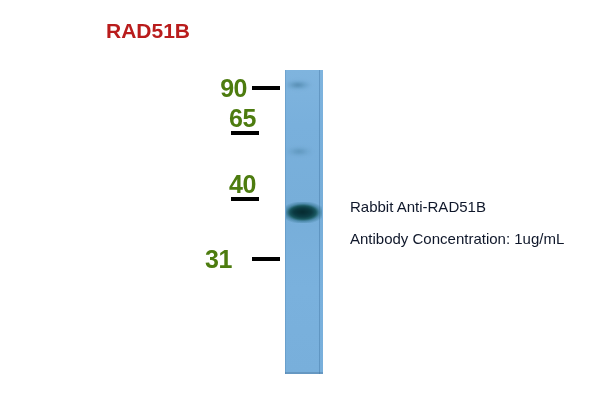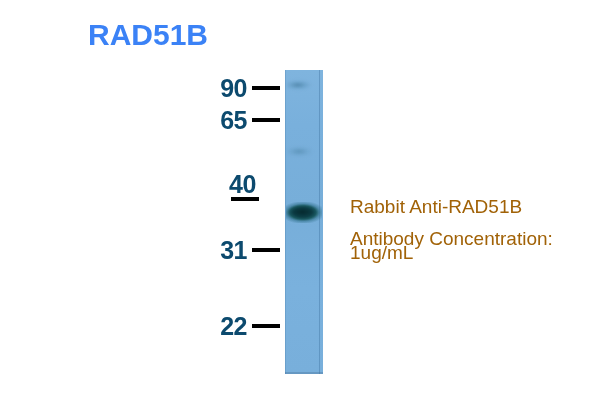--- a/index.html
+++ b/index.html
@@ -22,24 +22,24 @@
     background: #ffffff;
   }
 
   
   #blot-title {
     position: absolute;
     left: 0;
     top: 20px;
     width: 600px;
     text-align: center;
-    font-size: 30px;
+    font-size: 21px;
     font-weight: bold;
     letter-spacing: 0px;
-    color: #3b82f6;
+    color: #b91c1c;
     line-height: 1;
   }
   
   #blot-title > span {
     position: relative;
     left: -2px;
     margin-right: 300px;
   }
 
   
@@ -142,81 +142,77 @@
   .marker {
     position: absolute;
     height: 30px;
     display: flex;
     align-items: center;
     justify-content: flex-end;
   }
   .marker-label {
     font-size: 25px;
     font-weight: bold;
-    color: #0c4a6e;
+    color: #4d7c0f;
     line-height: 1;
     letter-spacing: -0.5px;
   }
   .marker-tick {
     display: block;
     width: 28px;
     height: 4px;
     background: #000000;
     margin-left: 5px;
   }
 
   
   #annotations {
     position: absolute;
     left: 350px;
     top: 200px;
     width: 248px;
   }
   .anno-line {
-    font-size: 19px;
-    color: #a16207;
+    font-size: 15px;
+    color: #0f172a;
     line-height: 14px;
     margin-bottom: 18px;
     white-space: pre-line;
   }
   .anno-line:last-child { margin-bottom: 16px; }
 </style>
 </head>
 <body>
 
 <div id="figure">
 
   <div id="blot-title">
     <span>RAD51B</span>
   </div>
 
   <div class="marker" style="left:205px; top:73px; width:75px;">
     <span class="marker-label">90</span>
     <span class="marker-tick"></span>
   </div>
 
-  <div class="marker" style="left:205px; top:105px; width:75px;">
+  <div class="marker" style="left:205px; top:105px; width:75px;flex-direction:column;">
     <span class="marker-label">65</span>
     <span class="marker-tick"></span>
   </div>
 
   <div class="marker" style="left:205px; top:171px; width:75px;flex-direction:column;">
     <span class="marker-label">40</span>
     <span class="marker-tick"></span>
   </div>
 
-  <div class="marker" style="left:205px; top:235px; width:75px;">
+  <div class="marker" style="left:205px; top:244px; width:75px;justify-content:space-between;">
     <span class="marker-label">31</span>
     <span class="marker-tick"></span>
   </div>
 
-  <div class="marker" style="left:205px; top:311px; width:75px;">
-    <span class="marker-label">22</span>
-    <span class="marker-tick"></span>
-  </div>
 
   <div id="lane">
     <div id="lane-edge-left"></div>
     <div id="lane-edge-right"></div>
     <div class="band" id="band-faint-top"></div>
     <div class="band" id="band-faint-mid"></div>
     <div class="band" id="band-main"></div>
     <div class="band" id="band-main-core"></div>
     <div id="lane-bottom-edge"></div>
   </div>

